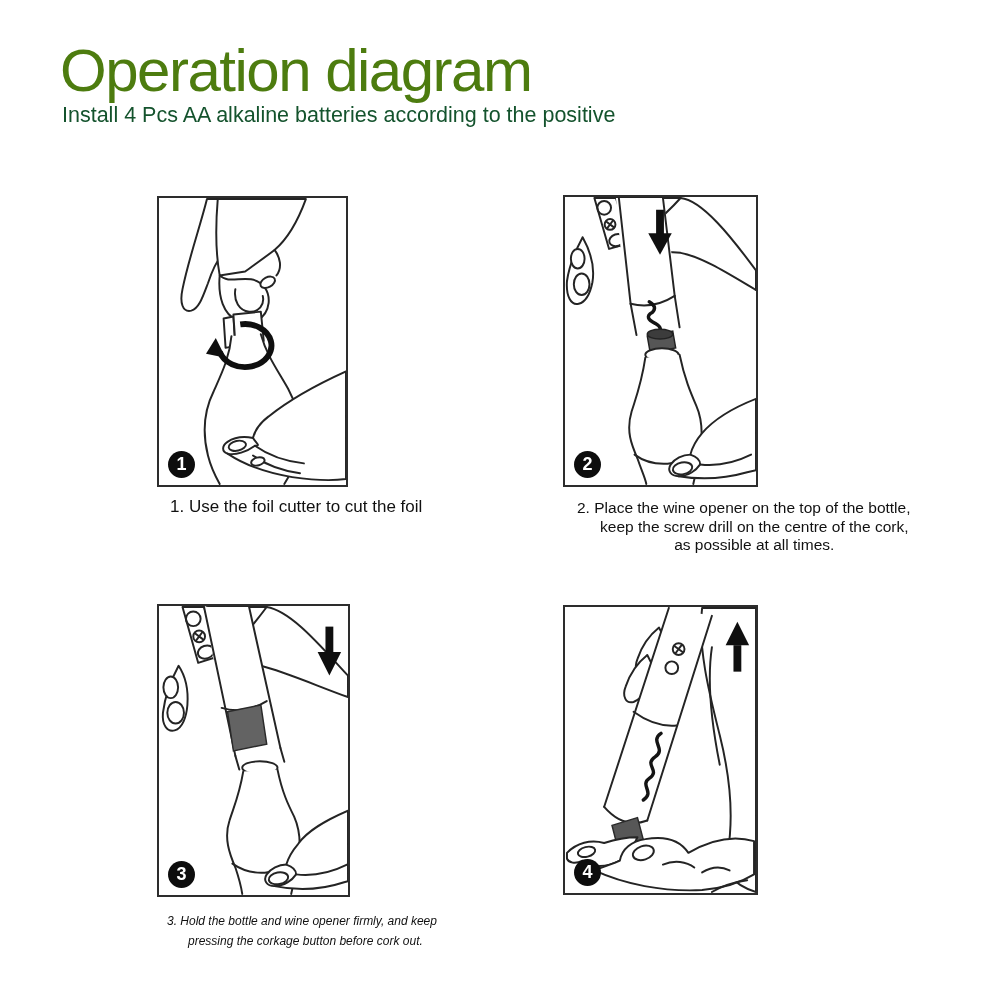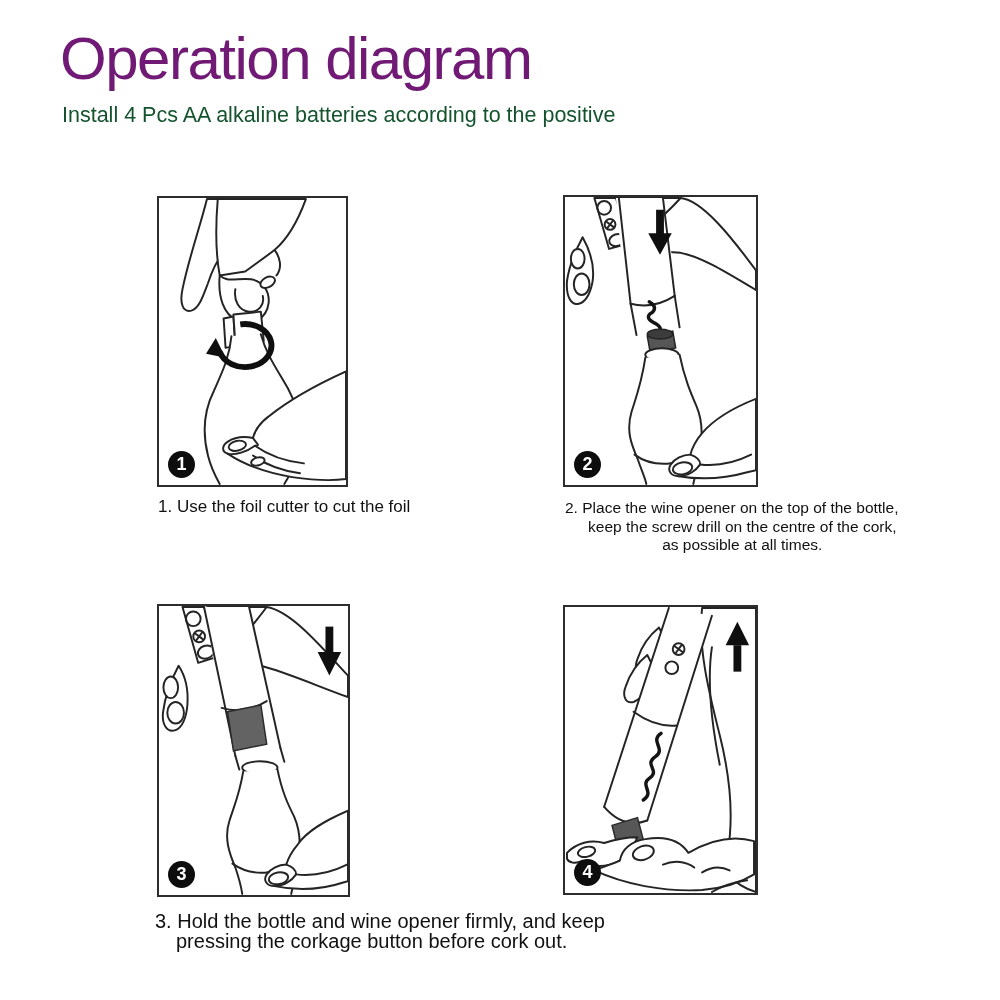--- a/index.html
+++ b/index.html
@@ -1,31 +1,31 @@
 <!DOCTYPE html>
 <html><head>
 <meta charset="utf-8">
 <style>
   html,body{margin:0;padding:0;background:#ffffff;}
   .canvas{position:relative;width:1000px;height:1000px;background:#fff;overflow:hidden;
           font-family:"Liberation Sans","DejaVu Sans",sans-serif;color:#141414;}
-  .title{position:absolute;left:60px;top:24px;font-size:60px;font-weight:400;
-         letter-spacing:-1.5px;color:#701a75;white-space:nowrap;}
+  .title{position:absolute;left:60px;top:36px;font-size:60px;font-weight:400;
+         letter-spacing:-1.5px;color:#4d7c0f;white-space:nowrap;}
   .subtitle{position:absolute;left:62px;top:100px;font-size:21.5px;line-height:31px;color:#14532d;}
   .panel{position:absolute;background:#fff;border:2px solid #2d2d2d;box-sizing:border-box;}
   .panel svg{position:absolute;left:0;top:0;width:100%;height:100%;}
   .badge{position:absolute;left:9px;bottom:7px;width:27px;height:27px;border-radius:50%;
          background:#0d0d0d;color:#fff;font-size:18px;font-weight:bold;
          display:flex;align-items:center;justify-content:center;z-index:5;}
   .caption{position:absolute;color:#111;}
-  .caption div{white-space:nowrap;}
+  .caption div{white-space:nowrap;margin-left:12px;}
   .caption div + div{padding-left:21px;}
   .cap1{left:158px;top:496px;font-size:17px;line-height:21px;}
   .cap2{left:565px;top:499px;font-size:15.5px;line-height:18.5px;text-align:center;}
-  .cap3{left:155px;top:911px;font-size:20px;line-height:20px;}
+  .cap3{left:155px;top:911px;font-size:12px;line-height:20px;font-style:italic;}
   .cap4{left:565px;top:911px;font-size:16px;line-height:20px;}
   
   .ln{fill:none;stroke:#242424;stroke-width:2;stroke-linecap:round;stroke-linejoin:round;}
   .wf{fill:#ffffff;stroke:#242424;stroke-width:2;stroke-linejoin:round;}
   .wf0{fill:#ffffff;stroke:none;}
   .blk{fill:#0f0f0f;stroke:none;}
   .thick{fill:none;stroke:#0f0f0f;stroke-width:6;stroke-linecap:butt;}
   .screw{fill:none;stroke:#141414;stroke-width:3.5;stroke-linecap:round;}
 </style>
 </head>

